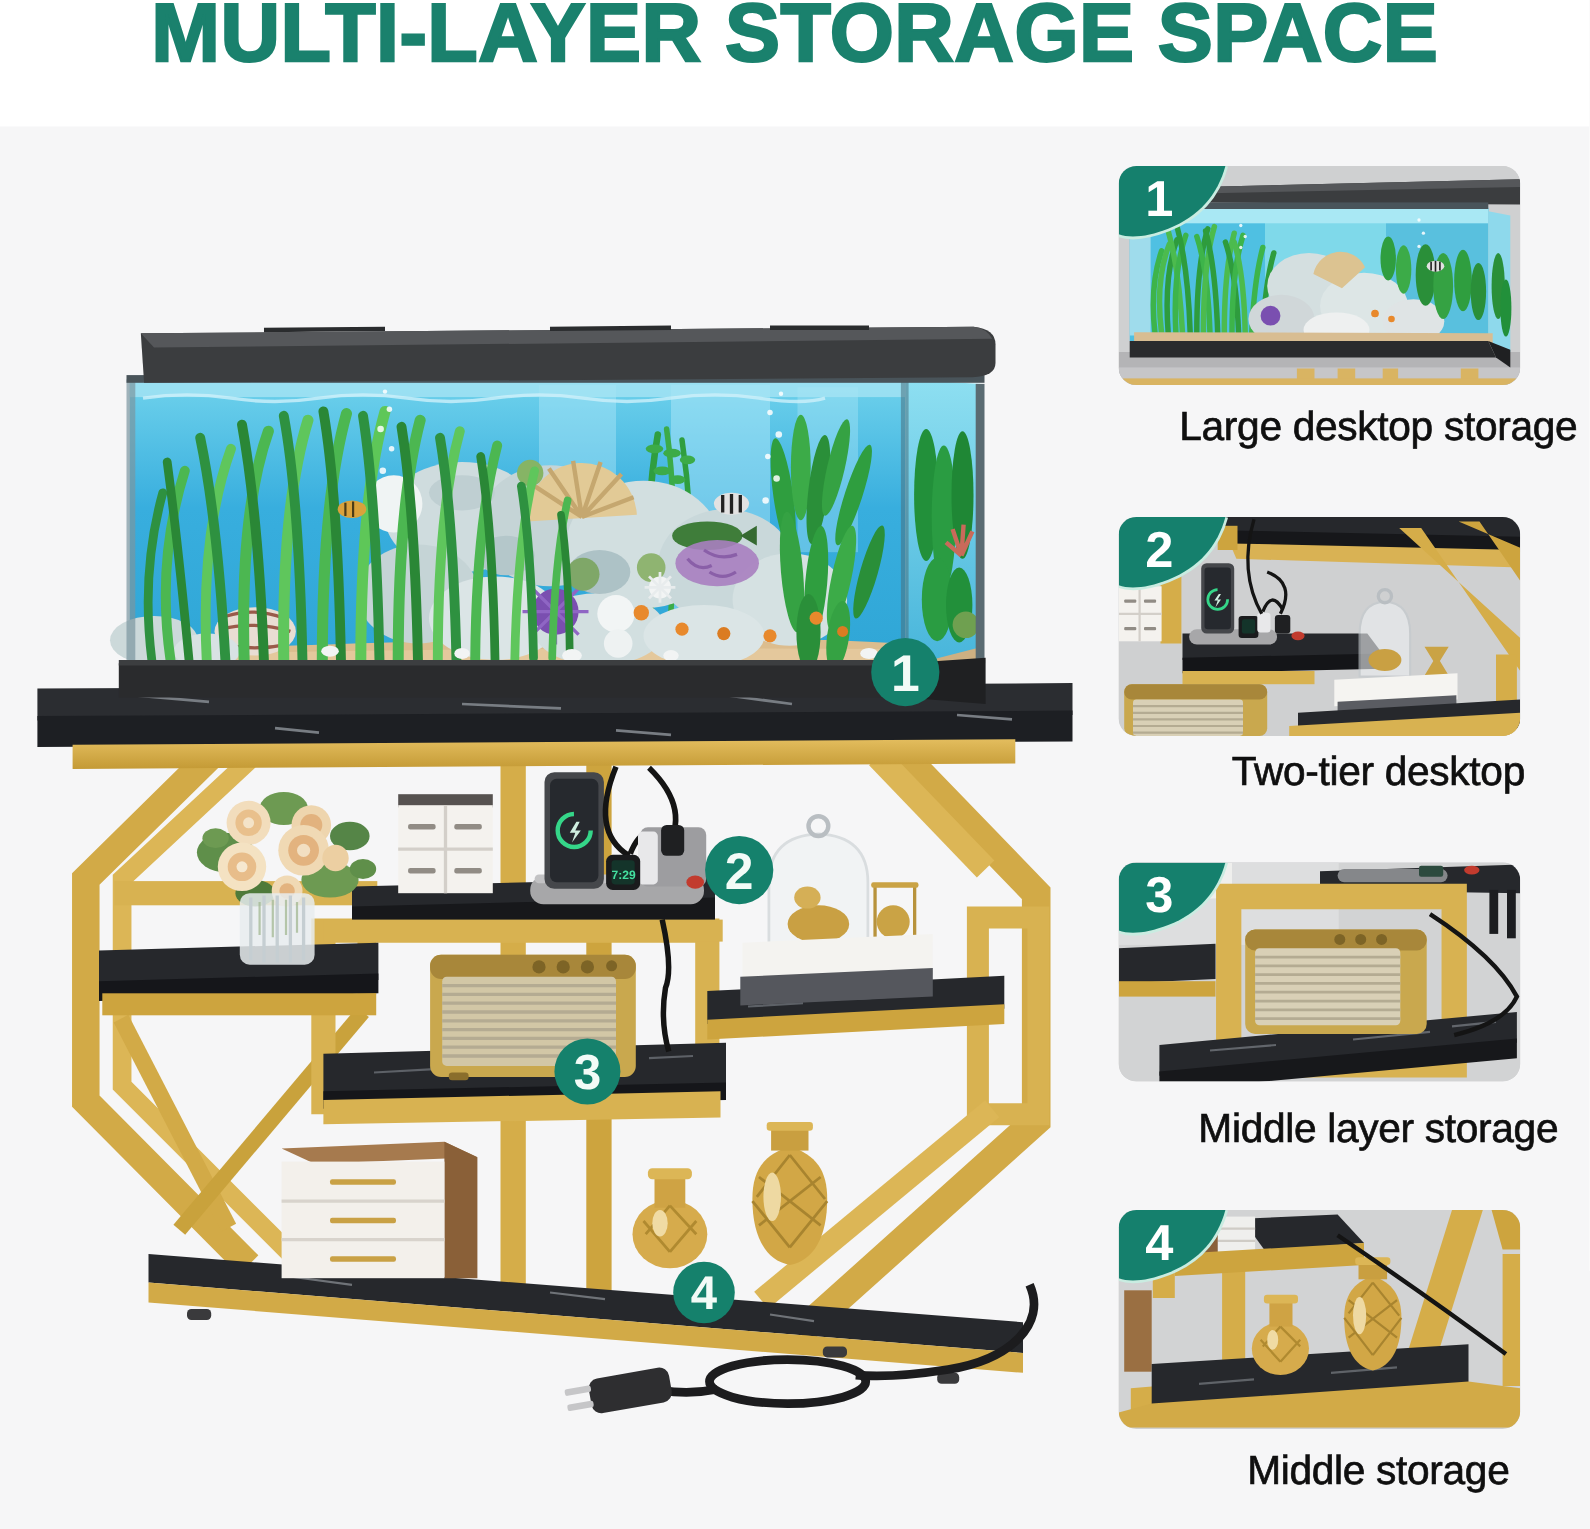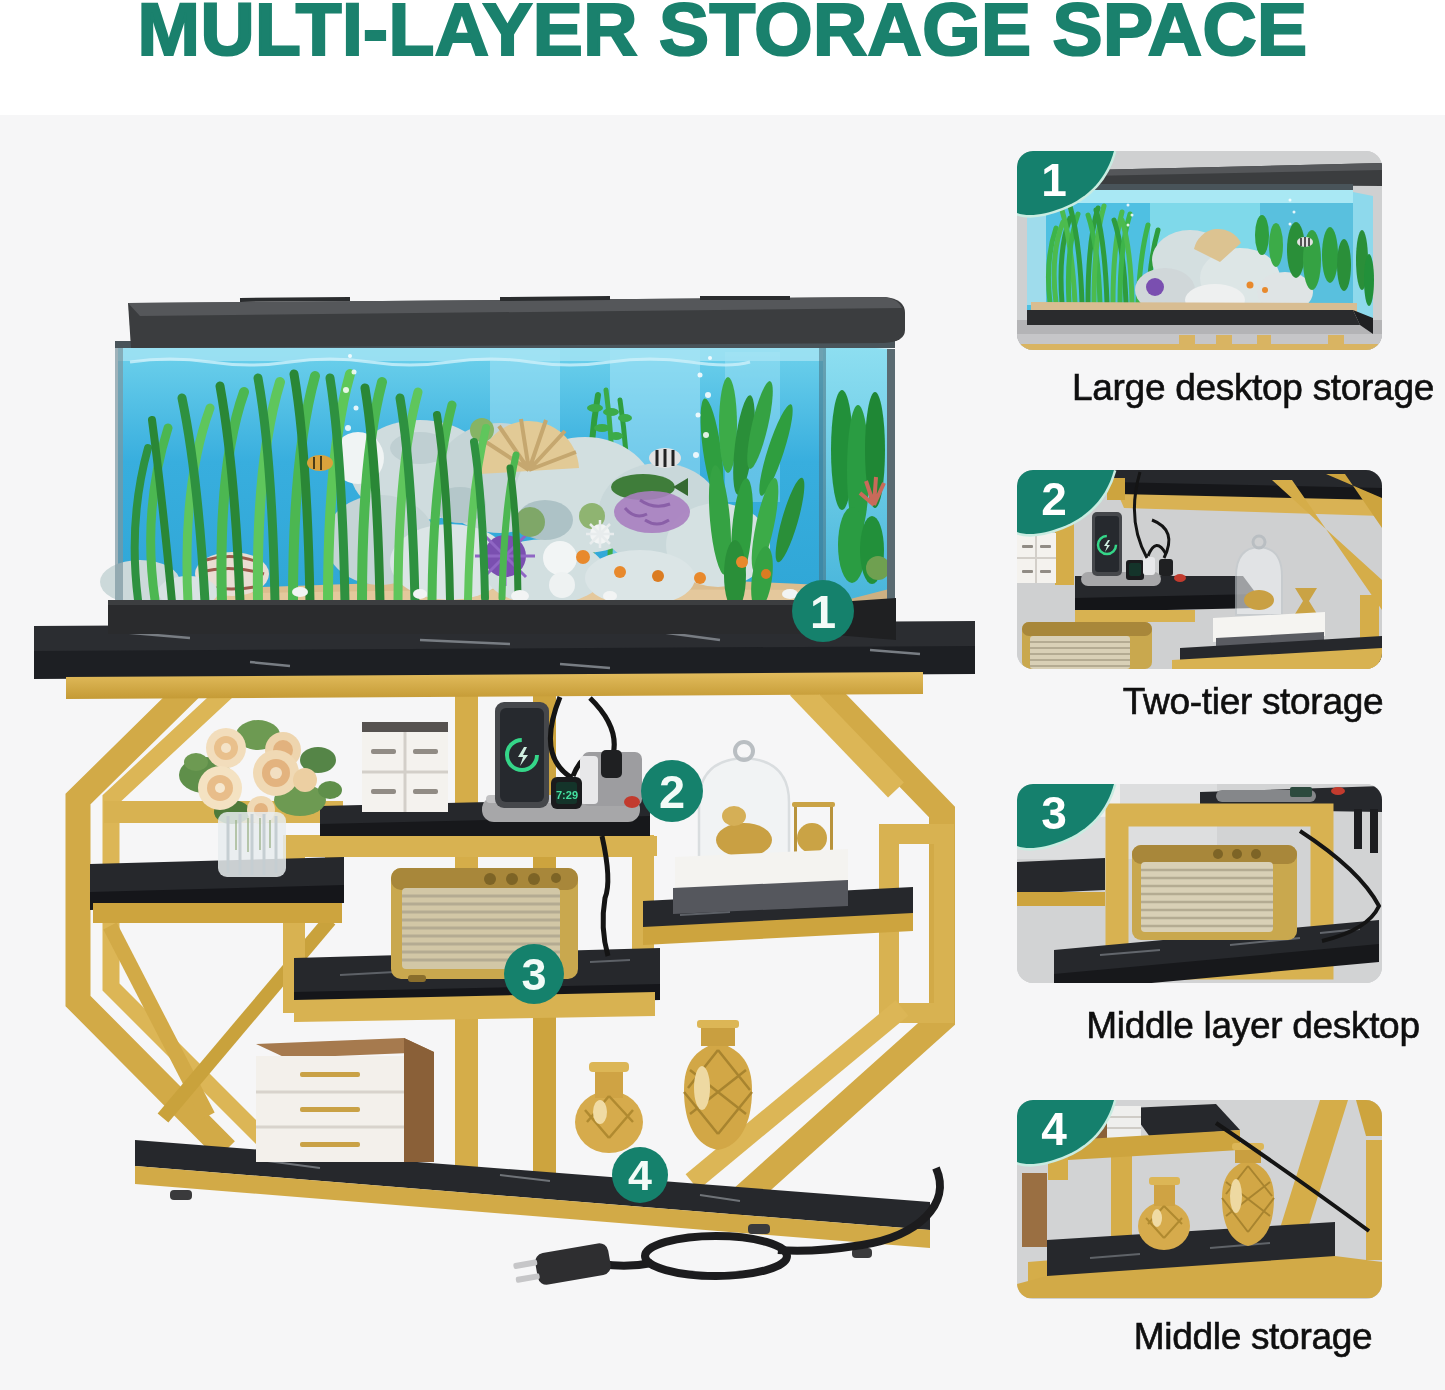--- a/index.html
+++ b/index.html
@@ -676,17 +676,17 @@
 
 <path d="M1114,1100 C1107,1126 1090,1146 1062,1157 C1044,1164 1028,1166 1017,1162" fill="none" stroke="#c9ece1" stroke-width="5"></path>
         <path d="M1033,1100 L1114,1100 C1107,1126 1090,1146 1062,1157 C1044,1164 1028,1166 1017,1162 L1017,1116 Q1017,1100 1033,1100 Z" fill="#15806d"></path>
 <text x="1054" y="1145" font-size="46" font-weight="bold" fill="#ffffff" text-anchor="middle" font-family="Liberation Sans, sans-serif">4</text>
 </g>
     </svg>
   </div>
 
 <div class="caption" style="top:369px">Large desktop storage</div>
 
-<div class="caption" style="top:683px">Two-tier storage</div>
-
-<div class="caption" style="top:1007px">Middle layer desktop</div>
+<div class="caption" style="top:683px">Two-tier desktop</div>
+
+<div class="caption" style="top:1007px">Middle layer storage</div>
 
 <div class="caption" style="top:1318px">Middle storage</div>
 
 </body></html>

